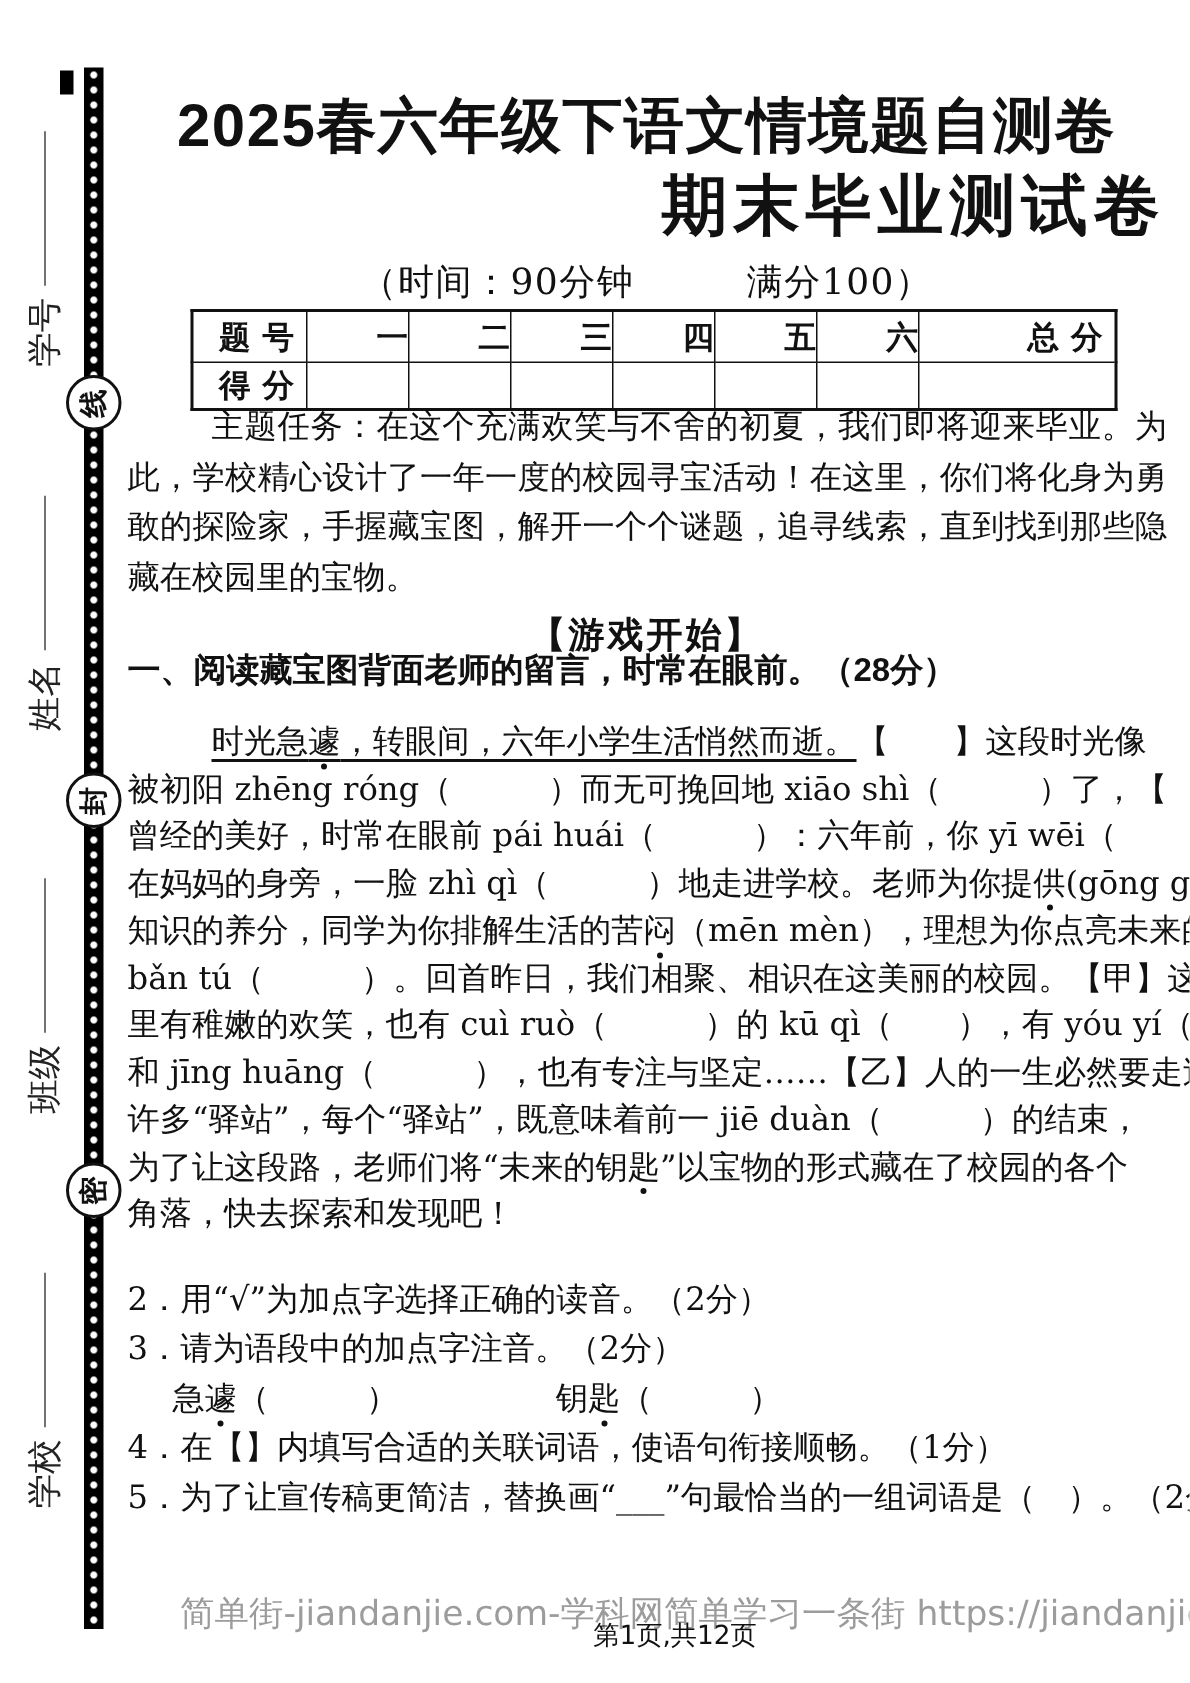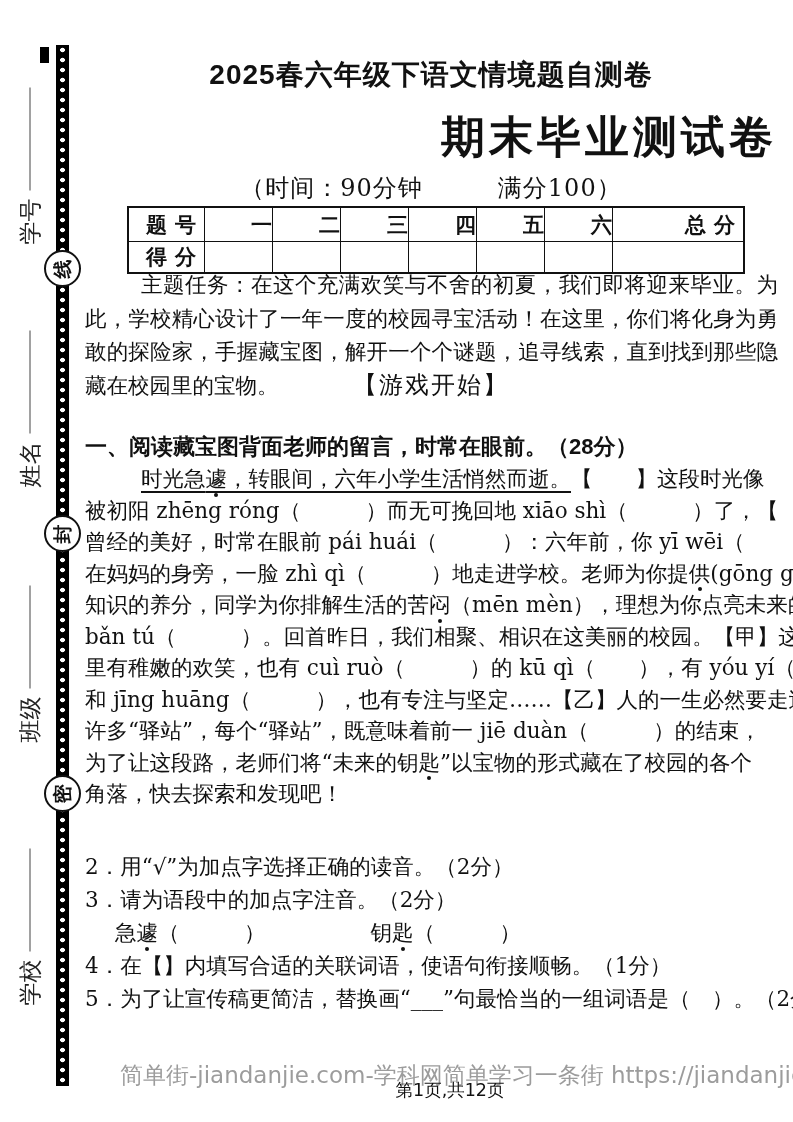--- a/index.html
+++ b/index.html
@@ -17,21 +17,21 @@
               align-items:center;justify-content:flex-start;transform:rotate(-90deg);
               font-size:23px;white-space:nowrap;color:#222;}
   .side-label .fill{flex:0 0 103px;height:0;border-bottom:1.5px solid #444;margin-left:8px;}
   .seal-circle{position:absolute;left:44px;width:33px;height:33px;border:2.5px solid #111;
                border-radius:50%;background:#fff;z-index:3;display:flex;
                align-items:center;justify-content:center;}
   .seal-circle span{transform:rotate(-90deg);font-size:19px;font-weight:bold;}
 
   
   .title1{position:absolute;top:56px;left:85px;width:692px;text-align:center;
-          font-family:"Liberation Sans",sans-serif;font-weight:bold;font-size:28px;
+          font-family:"Liberation Sans",sans-serif;font-weight:bold;font-size:40px;
           letter-spacing:1px;}
   .title2{position:absolute;top:108px;left:85px;width:692px;text-align:right;
           font-family:"Liberation Sans",sans-serif;font-weight:bold;font-size:44px;
           letter-spacing:4px;}
   .meta{position:absolute;top:172px;left:85px;width:692px;text-align:center;
         font-size:24px;letter-spacing:1px;}
 
   
   .score-table{position:absolute;top:206px;left:127px;border-collapse:collapse;
                border:2.5px solid #111;font-family:Liberation Mono, monospace;
@@ -41,30 +41,30 @@
   .score-table tr.r2 td{height:30px;}
   .score-table td.lab{letter-spacing:8px;text-indent:8px;}
   .c0{width:75px;} .cm{width:67px;} .c7{width:130px;}
 
   
   .theme{position:absolute;top:268px;left:85px;width:693px;margin:0;
          font-size:21.5px;line-height:33.5px;text-align:justify;text-indent:56px;}
   .b{font-weight:normal;}
 
   
-  .game-start{position:absolute;top:369px;left:85px;width:692px;text-align:center;
-              font-family:"Liberation Sans",sans-serif;font-weight:normal;font-size:24px;
+  .game-start{position:absolute;top:407px;left:85px;width:692px;text-align:center;
+              font-family:"Liberation Sans",sans-serif;font-weight:bold;font-size:24px;
               letter-spacing:2px;}
   .sec1{position:absolute;top:432px;left:85px;width:700px;
         font-family:"Liberation Sans",sans-serif;font-weight:bold;font-size:22px;}
 
   
   .passage{position:absolute;top:463px;left:85px;width:702px;font-size:21.5px;}
   .pline{height:31.5px;line-height:31.5px;white-space:nowrap;}
-  .indent{padding-left:56px;}
+  .indent{padding-left:56px;margin-top:16px;}
   .ul{text-decoration:underline;text-underline-offset:5px;}
   .du{position:relative;display:inline-block;line-height:1.15;}
   .du::after{content:"";position:absolute;bottom:-5px;left:50%;
              transform:translateX(-50%);width:4px;height:4px;background:#111;
              border-radius:50%;}
 
   
   .questions{position:absolute;top:850px;left:85px;width:702px;font-size:21.5px;}
   .qline{height:33px;line-height:33px;white-space:nowrap;}
   .q3sub{padding-left:30px;}

